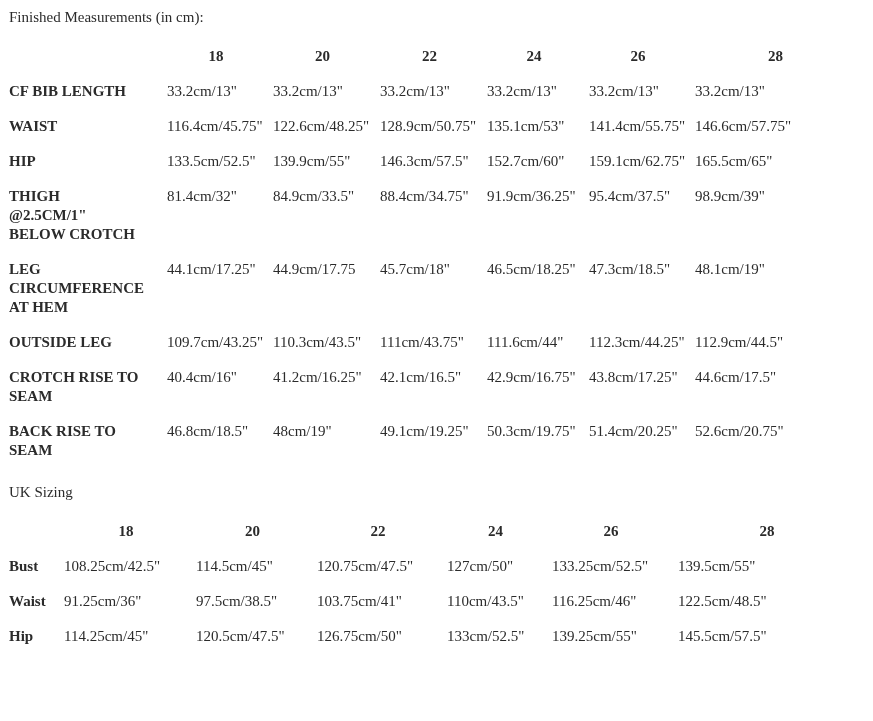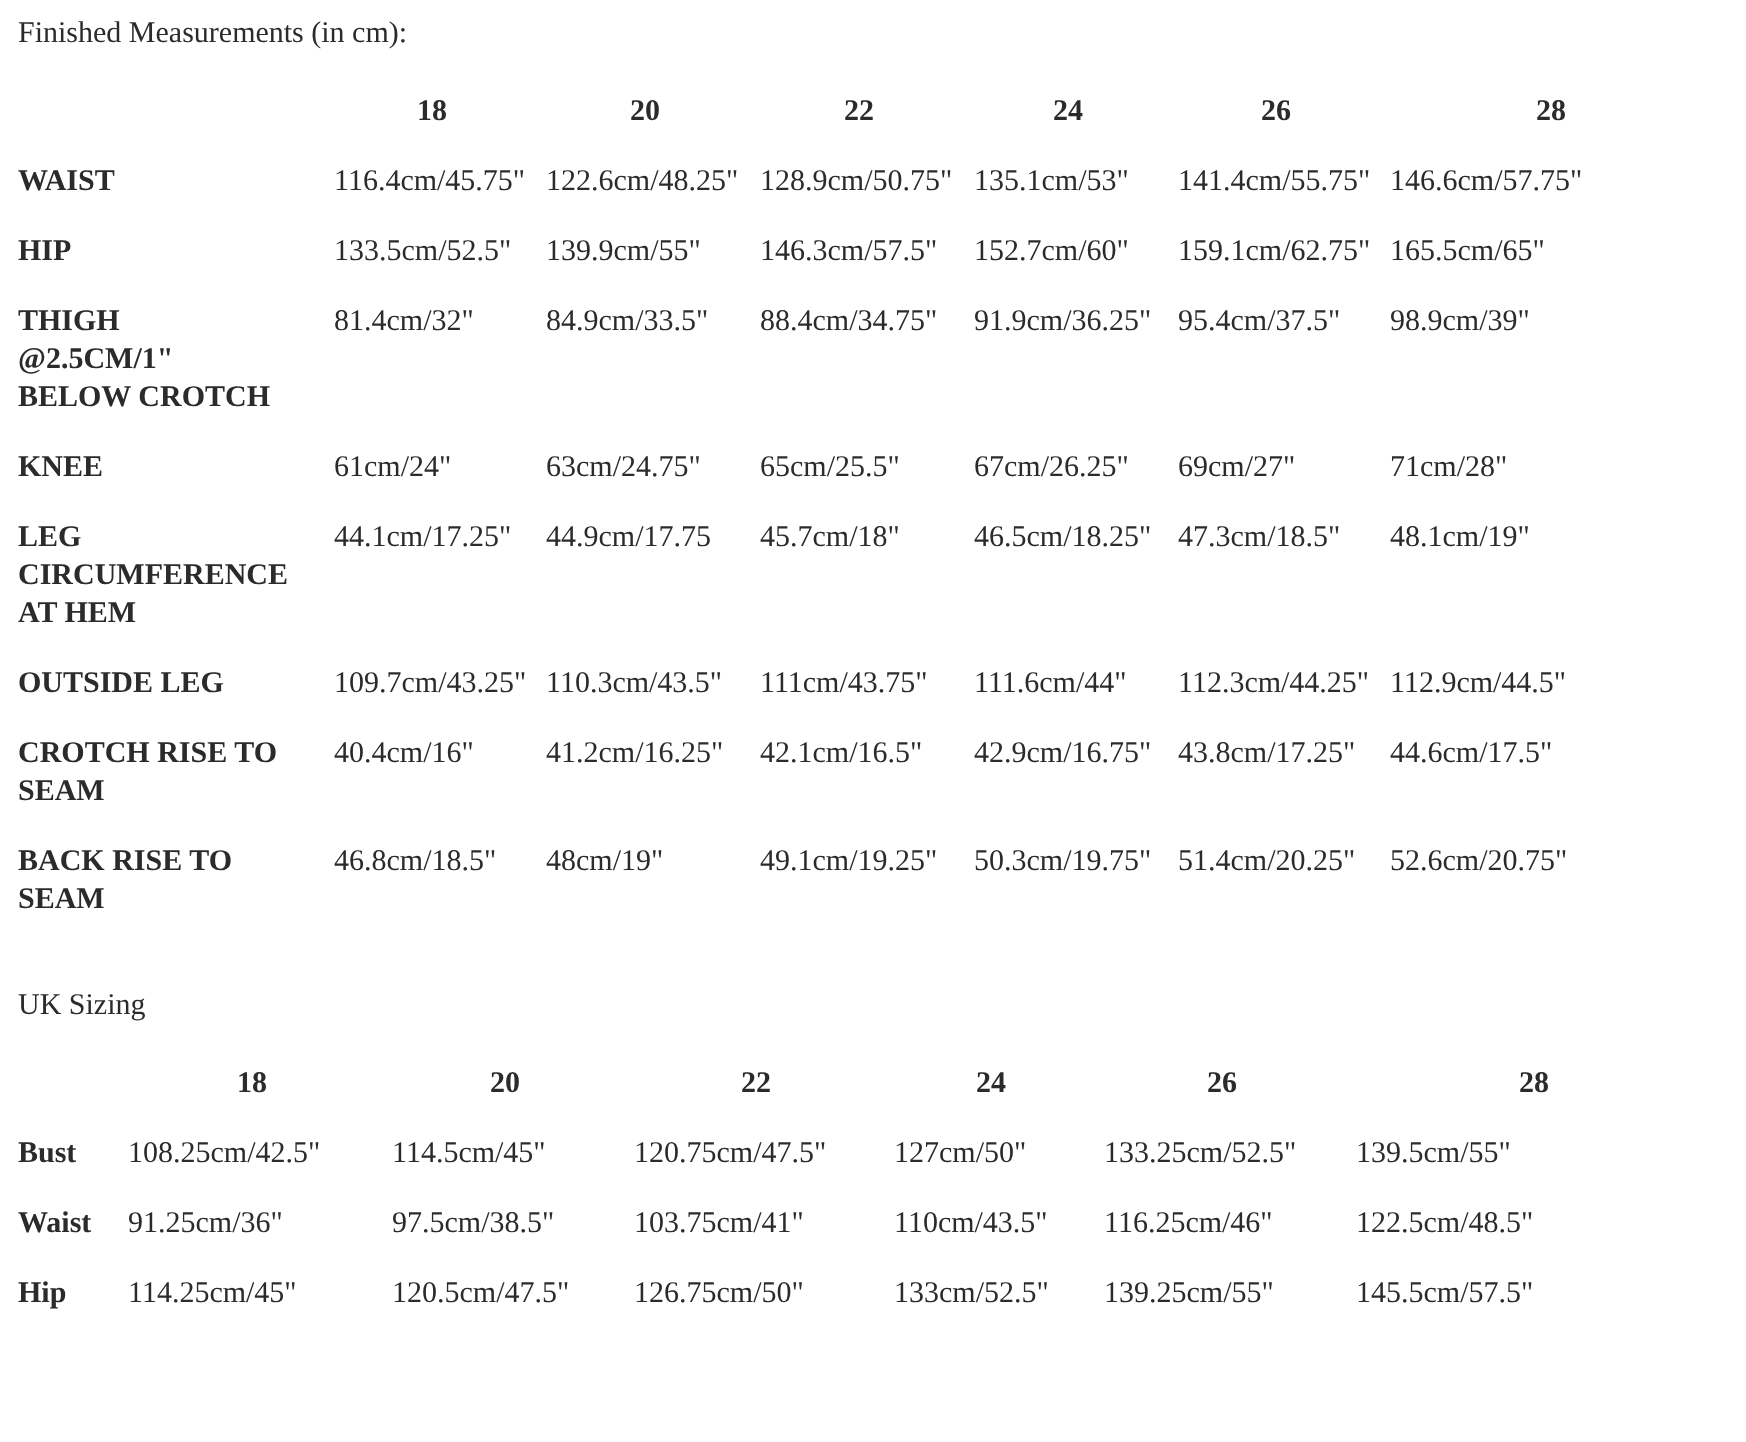--- a/index.html
+++ b/index.html
@@ -16,21 +16,21 @@
     font-size: 15px;
     line-height: 19px;
     color: #2b2b2b;
     overflow: hidden;
   }
   .section-title {
     font-weight: normal;
     margin: 0 0 12px 0;
   }
   .uk-title {
-    margin-top: 26px;
+    margin-top: 15px;
   }
   table {
     border-collapse: collapse;
     table-layout: fixed;
     width: 855px;
   }
   th, td {
     padding: 8px 8px 8px 0;
     vertical-align: top;
     text-align: left;
@@ -72,20 +72,29 @@
         <th>18</th>
         <th>20</th>
         <th>22</th>
         <th>24</th>
         <th>26</th>
         <th>28</th>
       </tr>
     </thead>
   <tbody>
       <tr>
+        <th class="row-label" scope="row">CF BIB LENGTH</th>
+        <td class="value">33.2cm/13"</td>
+        <td class="value">33.2cm/13"</td>
+        <td class="value">33.2cm/13"</td>
+        <td class="value">33.2cm/13"</td>
+        <td class="value">33.2cm/13"</td>
+        <td class="value">33.2cm/13"</td>
+      </tr>
+      <tr>
         <th class="row-label" scope="row">WAIST</th>
         <td class="value">116.4cm/45.75"</td>
         <td class="value">122.6cm/48.25"</td>
         <td class="value">128.9cm/50.75"</td>
         <td class="value">135.1cm/53"</td>
         <td class="value">141.4cm/55.75"</td>
         <td class="value">146.6cm/57.75"</td>
       </tr>
       <tr>
         <th class="row-label" scope="row">HIP</th>
@@ -97,29 +106,20 @@
         <td class="value">165.5cm/65"</td>
       </tr>
       <tr>
         <th class="row-label" scope="row">THIGH @2.5CM/1" BELOW CROTCH</th>
         <td class="value">81.4cm/32"</td>
         <td class="value">84.9cm/33.5"</td>
         <td class="value">88.4cm/34.75"</td>
         <td class="value">91.9cm/36.25"</td>
         <td class="value">95.4cm/37.5"</td>
         <td class="value">98.9cm/39"</td>
-      </tr>
-      <tr>
-        <th class="row-label" scope="row">KNEE</th>
-        <td class="value">61cm/24"</td>
-        <td class="value">63cm/24.75"</td>
-        <td class="value">65cm/25.5"</td>
-        <td class="value">67cm/26.25"</td>
-        <td class="value">69cm/27"</td>
-        <td class="value">71cm/28"</td>
       </tr>
       <tr>
         <th class="row-label" scope="row">LEG CIRCUMFERENCE AT HEM</th>
         <td class="value">44.1cm/17.25"</td>
         <td class="value">44.9cm/17.75</td>
         <td class="value">45.7cm/18"</td>
         <td class="value">46.5cm/18.25"</td>
         <td class="value">47.3cm/18.5"</td>
         <td class="value">48.1cm/19"</td>
       </tr>

